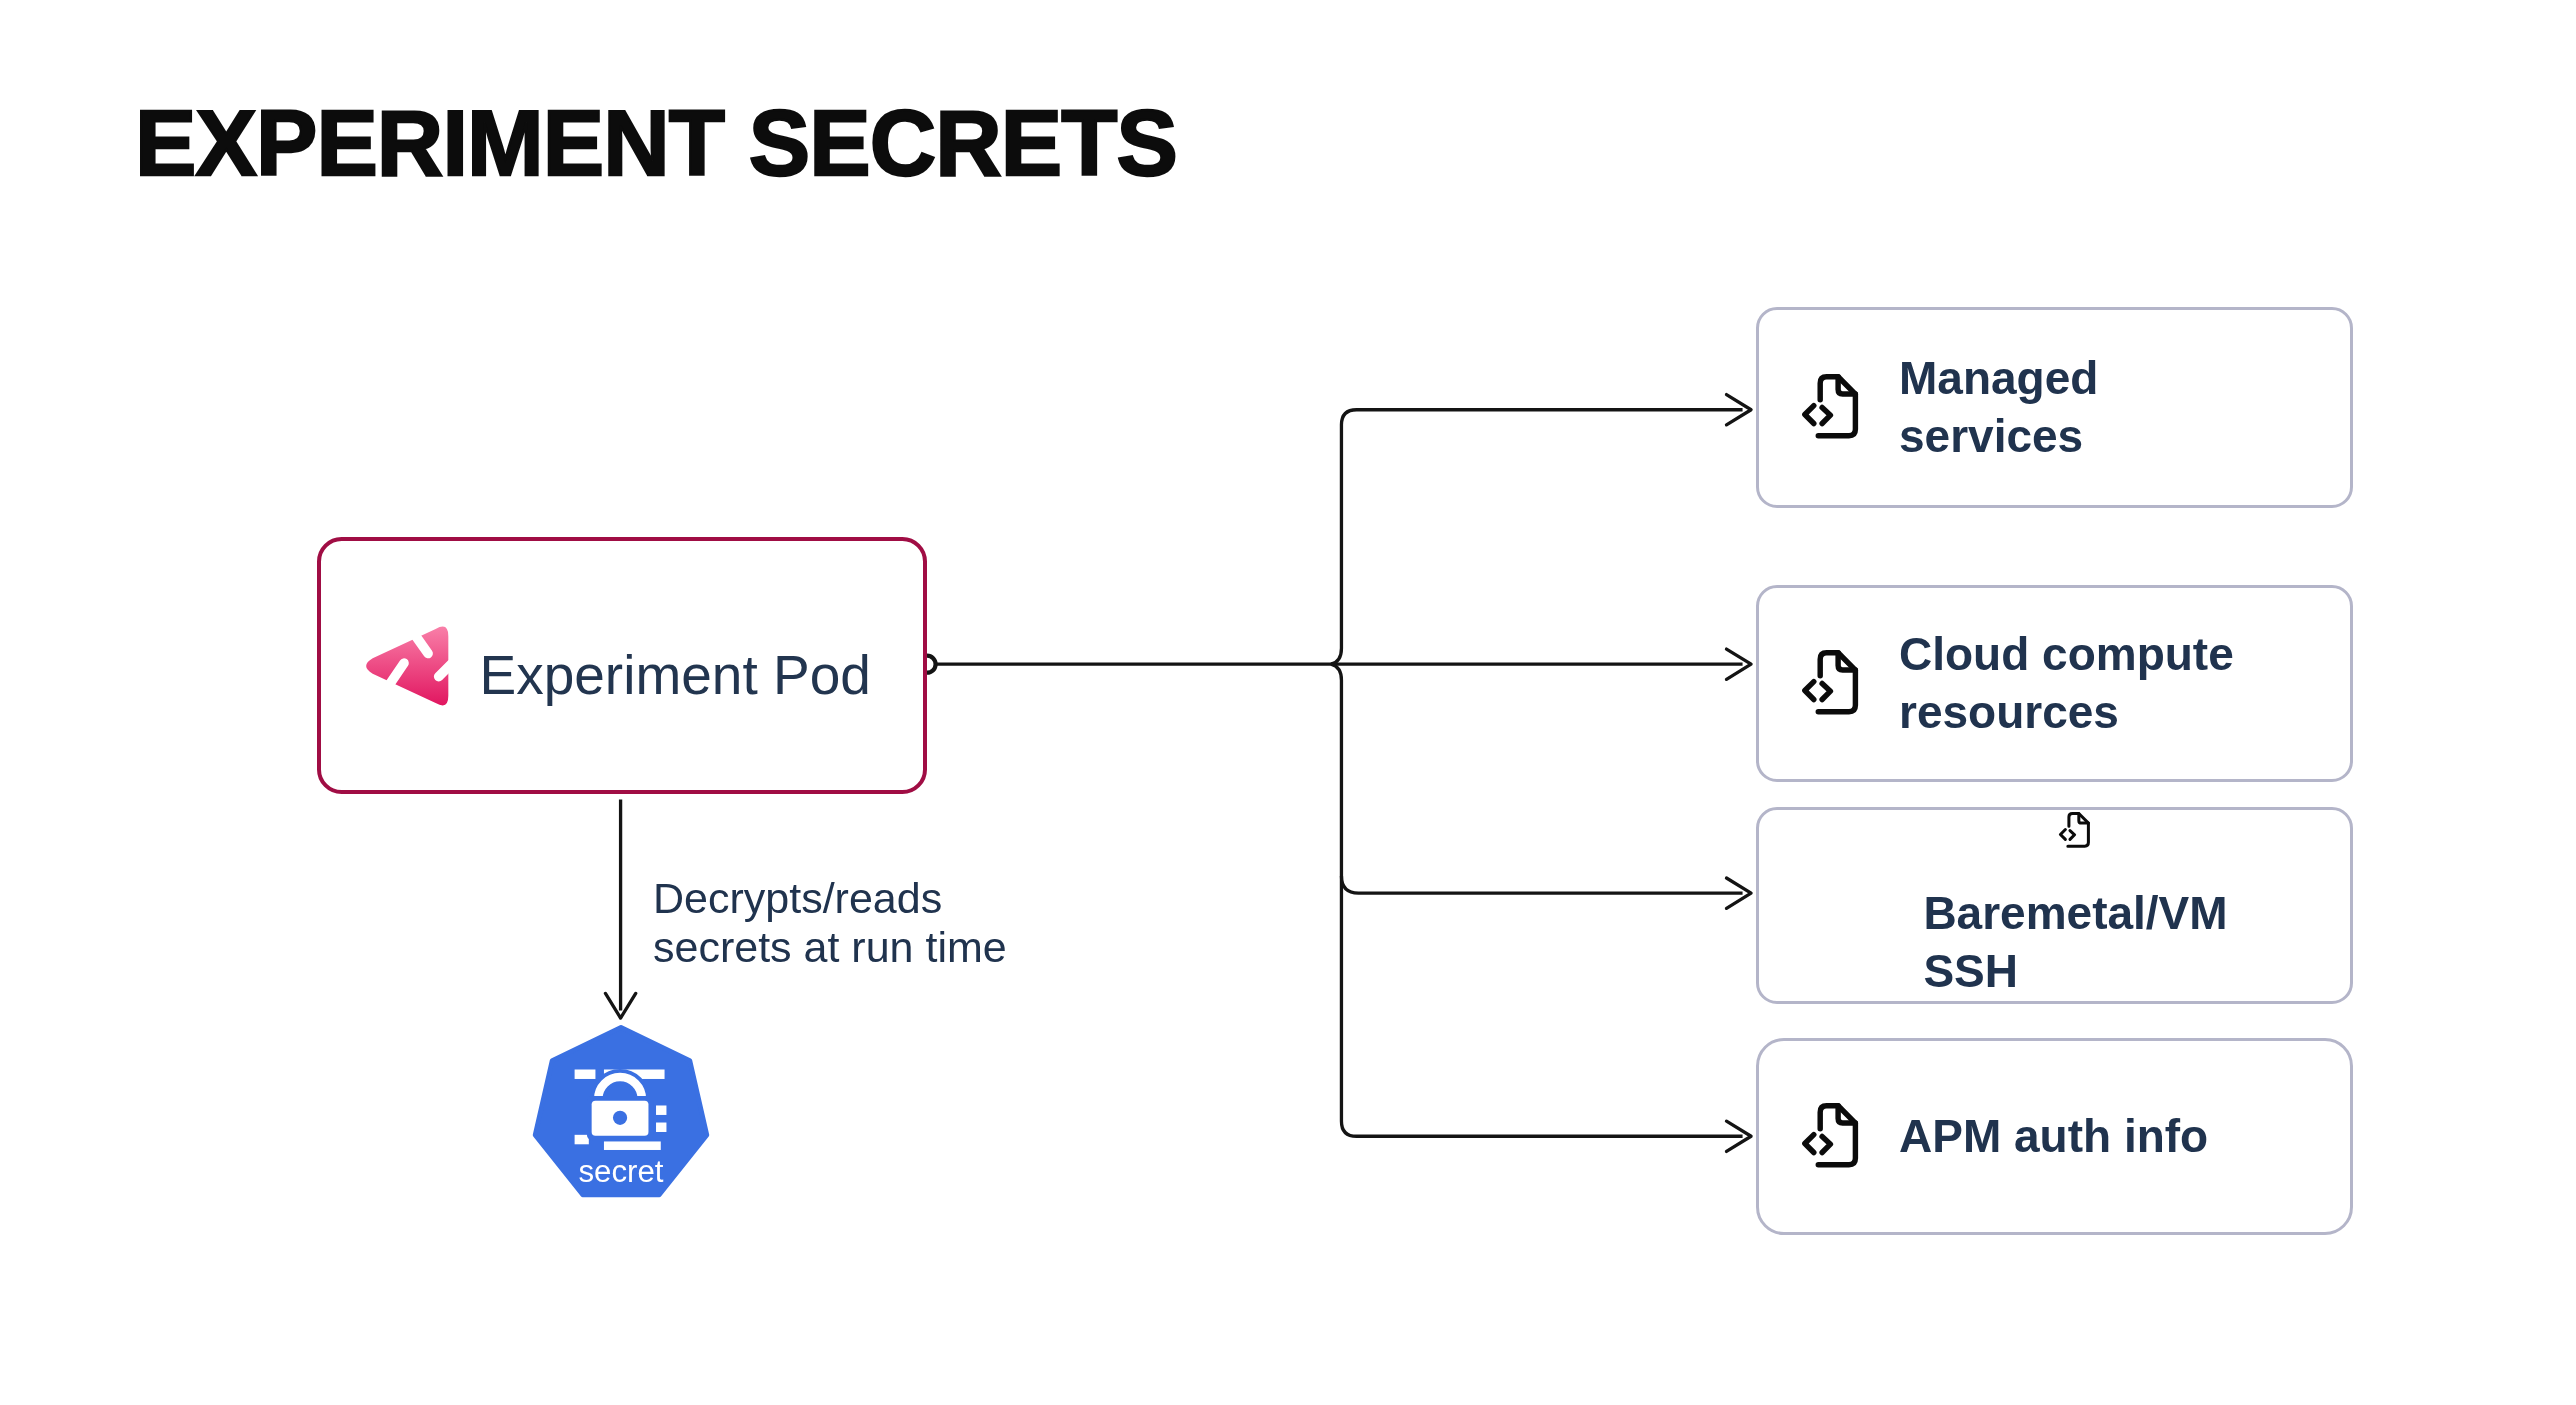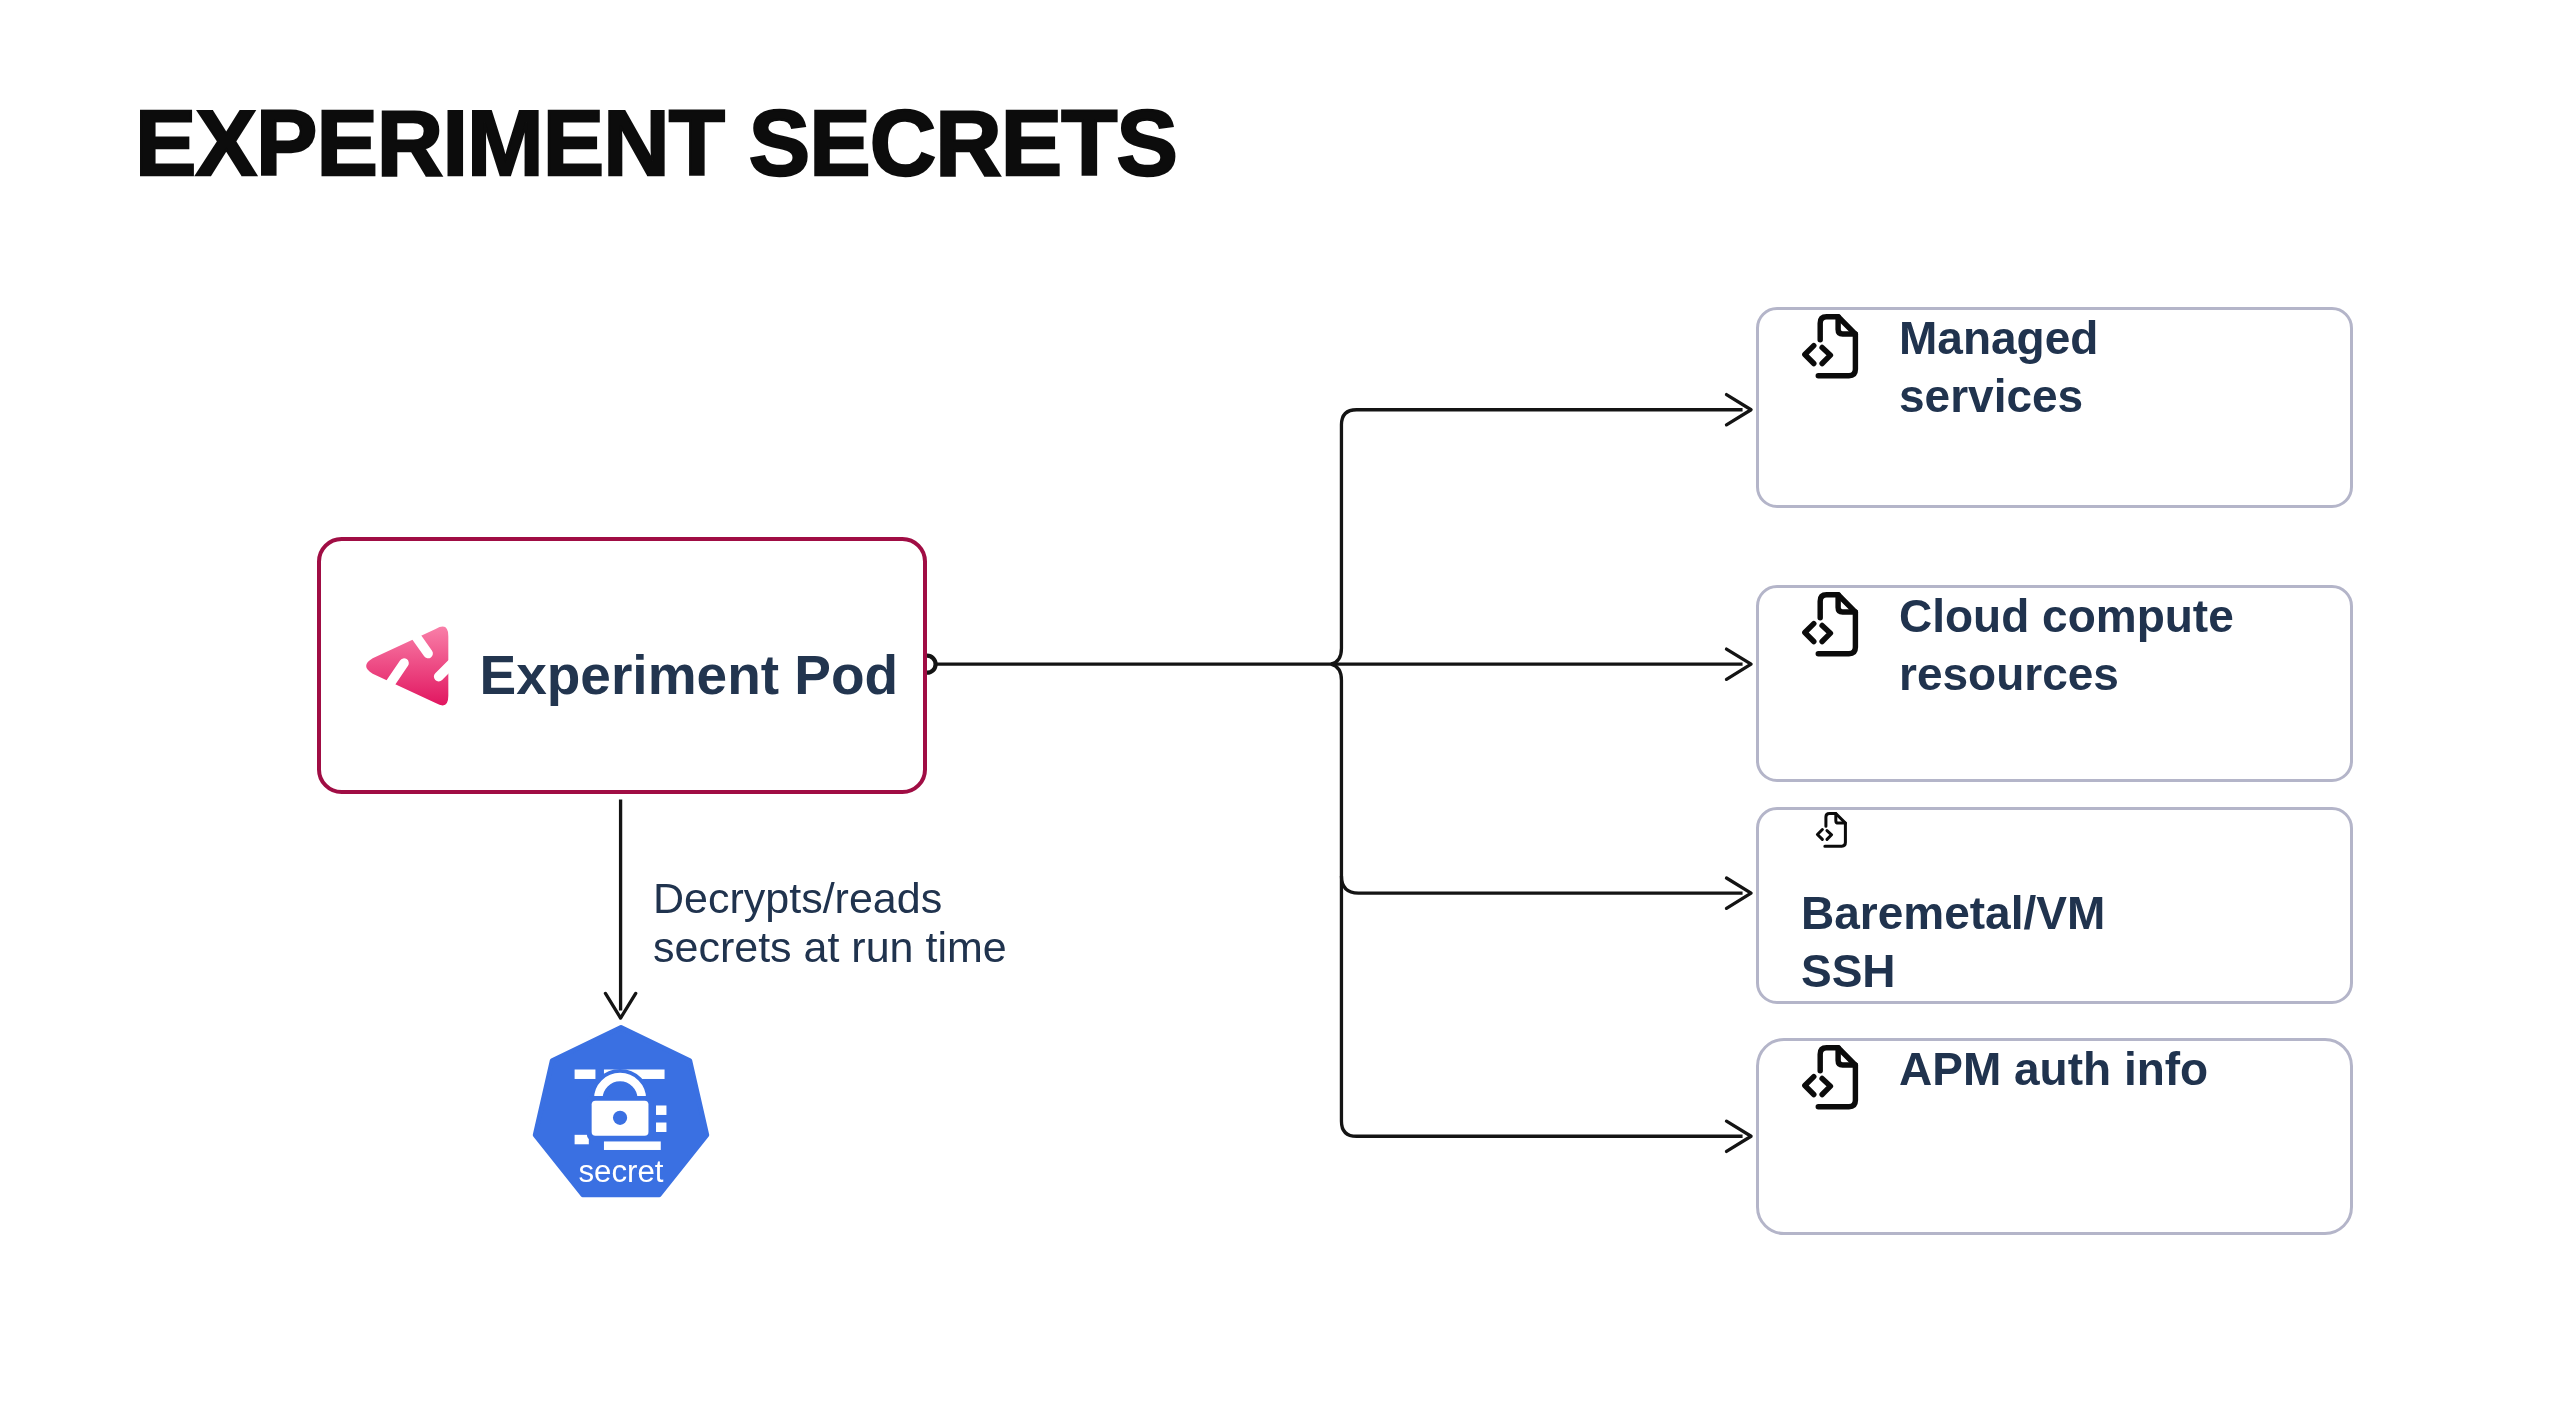--- a/index.html
+++ b/index.html
@@ -30,34 +30,34 @@
     background:#ffffff;
     border:4.7px solid #A00D44;
     border-radius:24.6px;
     display:flex;
     align-items:center;
     padding-left:34px;
     gap:26.5px;
   }
   .pod-label{
     font-size:55px;
-    font-weight:700;
+    font-weight:400;
     color:#22354F;
     white-space:nowrap;
     margin-top:18px;
   }
   .target{
     left:1756px;
     width:597px;
     box-sizing:border-box;
     background:#ffffff;
     border:3.3px solid #B4B5C9;
     border-radius:21px;
     display:flex;
-    align-items:flex-start;
+    align-items:center;
     padding-left:42px;
     gap:34px;
   }
   .target-label{
     font-size:46px;
     font-weight:700;
     color:#20334E;
     line-height:1.26;
     white-space:pre-line;
   }

